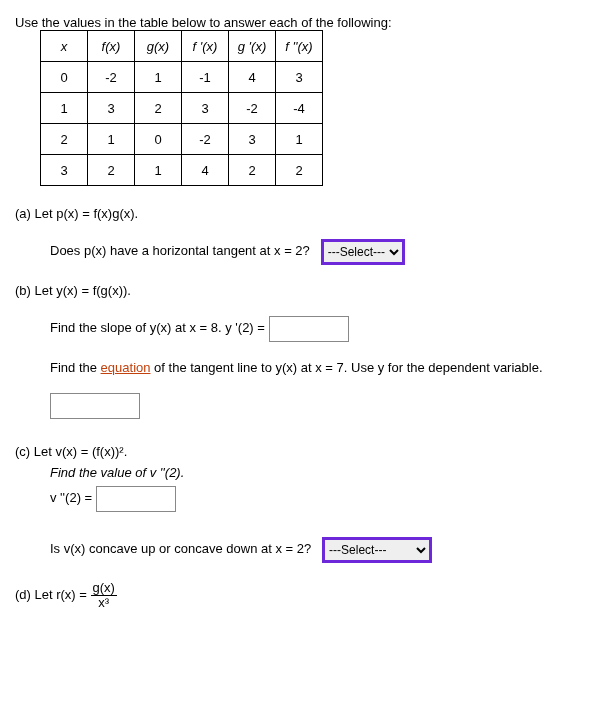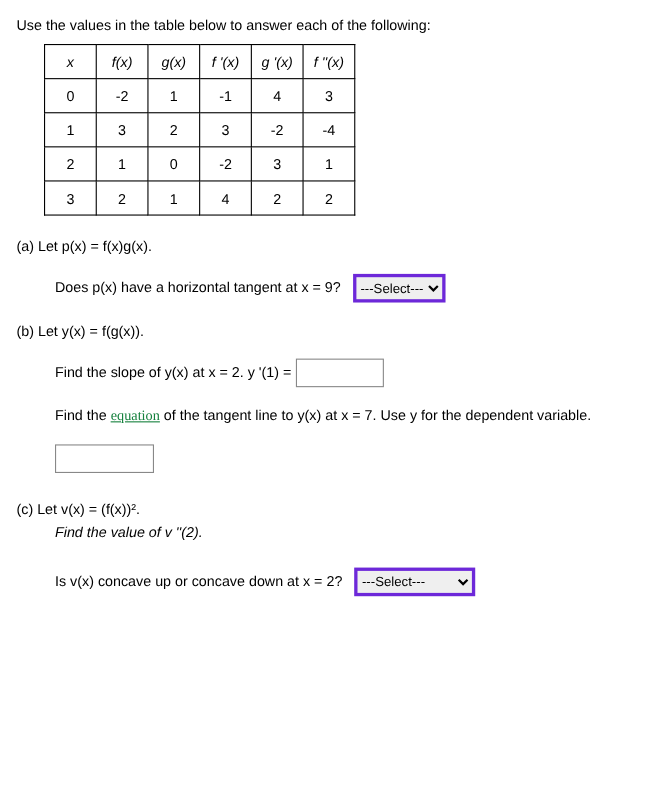--- a/index.html
+++ b/index.html
@@ -4,21 +4,20 @@
   <style>
     body {
       font-family: Arial, sans-serif;
       font-size: 13px;
       color: #000;
       margin: 0;
       padding: 15px;
       width: 579px;
     }
     .intro {
-      margin-bottom: 10px;
     }
     table.data-table {
       border-collapse: collapse;
       margin-left: 25px;
       margin-bottom: 20px;
     }
     table.data-table td {
       border: 1px solid #000;
       width: 44px;
       height: 28px;
@@ -51,22 +50,21 @@
     }
     .x-mark {
       color: #cc0000;
       font-weight: bold;
       font-size: 18px;
       margin-left: 8px;
       vertical-align: middle;
     }
     .underline {
       text-decoration: underline;
-      color: #15803d;
-      font-family: Liberation Serif, serif;
+      color: #c2410c;
     }
     .frac {
       display: inline-block;
       vertical-align: middle;
       text-align: center;
       line-height: 1.1;
     }
     .frac .num {
       display: block;
       border-bottom: 1px solid #000;
@@ -128,50 +126,61 @@
     <td>4</td>
     <td>2</td>
     <td>2</td>
   </tr>
 </tbody>
   </table>
 
 <div class="part">
   <div><span>(a) Let p(x) = f(x)g(x).</span></div>
   <div class="indent1 row-space nowrap">
-    <span>Does p(x) have a horizontal tangent at x = 9?</span>
+    <span>Does p(x) have a horizontal tangent at x = 2?</span>
     &nbsp;
     <select class="select">
       <option>---Select---</option>
     </select>
   </div>
 </div>
 
 <div class="part">
   <div><span>(b) Let y(x) = f(g(x)).</span></div>
   <div class="indent1 row-space nowrap">
-    <span>Find the slope of y(x) at x = 2. y '(1) = </span>
+    <span>Find the slope of y(x) at x = 8. y '(2) = </span>
     <input class="text-input w70" value="" style="">
   </div>
   <div class="indent1 row-space">
     <span>Find the </span><span class="underline">equation</span><span> of the tangent line to y(x) at x = 7. Use y for the dependent variable.</span>
   </div>
   <div class="indent1">
     <input class="text-input w80" value="" style="">
   </div>
 </div>
 
 <div class="part" style="margin-top:25px;">
   <div><span>(c) Let v(x) = (f(x))².</span></div>
   <div class="indent1" style="margin-top:6px;font-style:italic;">
     <span>Find the value of v ''(2).</span>
   </div>
+  <div class="indent1 nowrap" style="margin-top:6px;">
+    <span>v ''(2) = </span>
+    <input class="text-input w70" value="" style="">
+  </div>
   <div class="indent1 row-space nowrap" style="margin-top:25px;">
     <span>Is v(x) concave up or concave down at x = 2?</span>
     &nbsp;
     <select class="select" style="width:110px;">
       <option>---Select---</option>
     </select>
   </div>
 </div>
 
 <div class="part">
+  <div class="nowrap">
+    <span>(d) Let  r(x) = </span>
+    <span class="frac">
+      <span class="num">g(x)</span>
+      <span class="den">x³</span>
+    </span>
+  </div>
 </div>
 
 </body></html>

